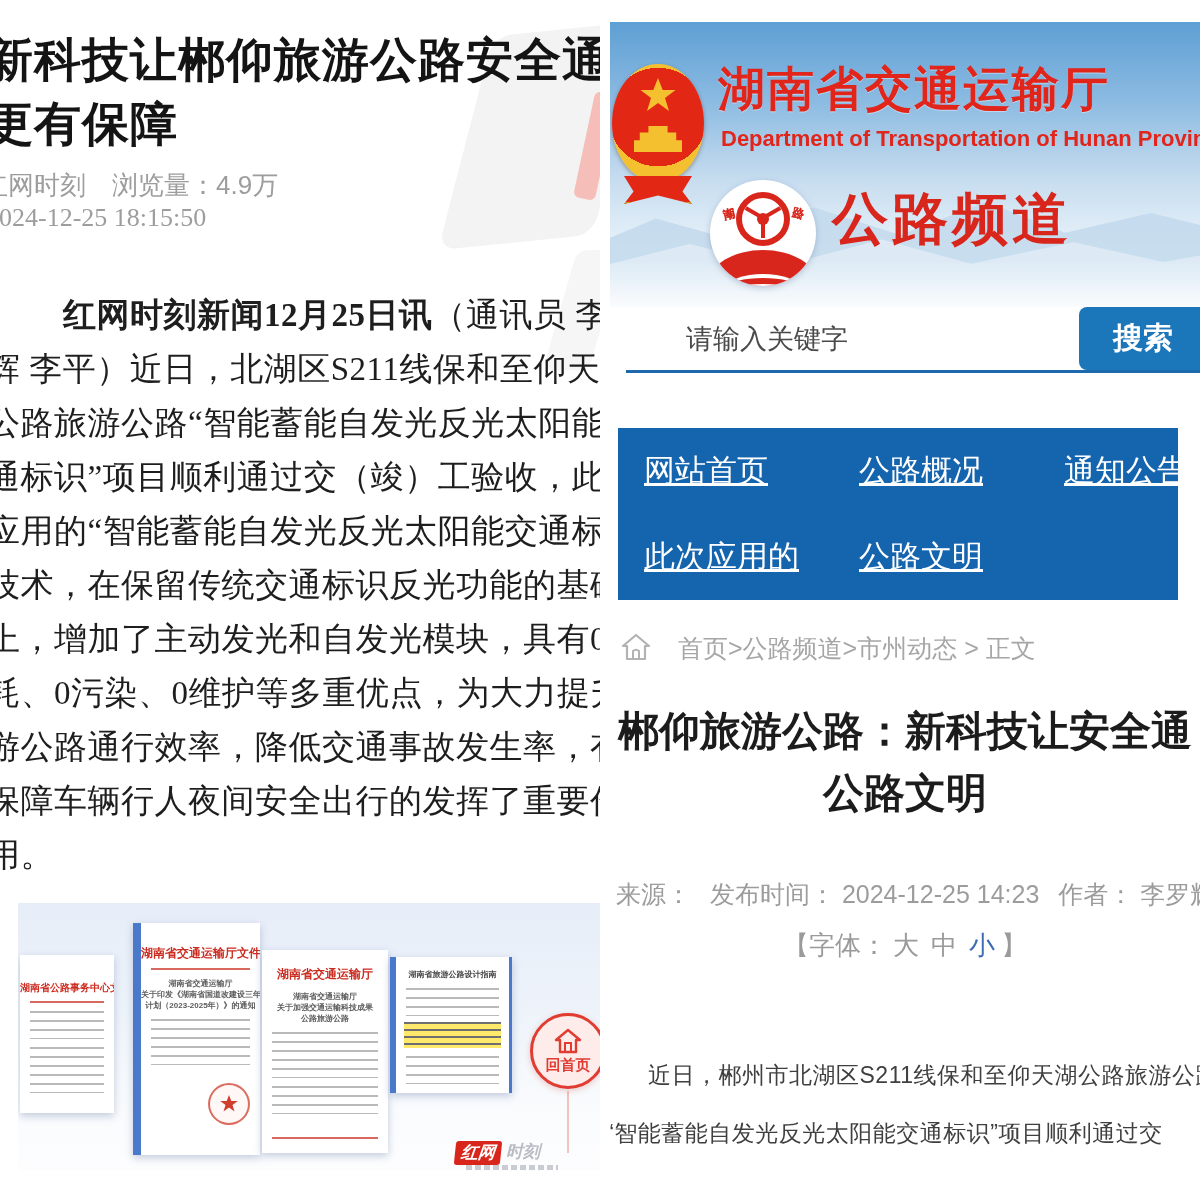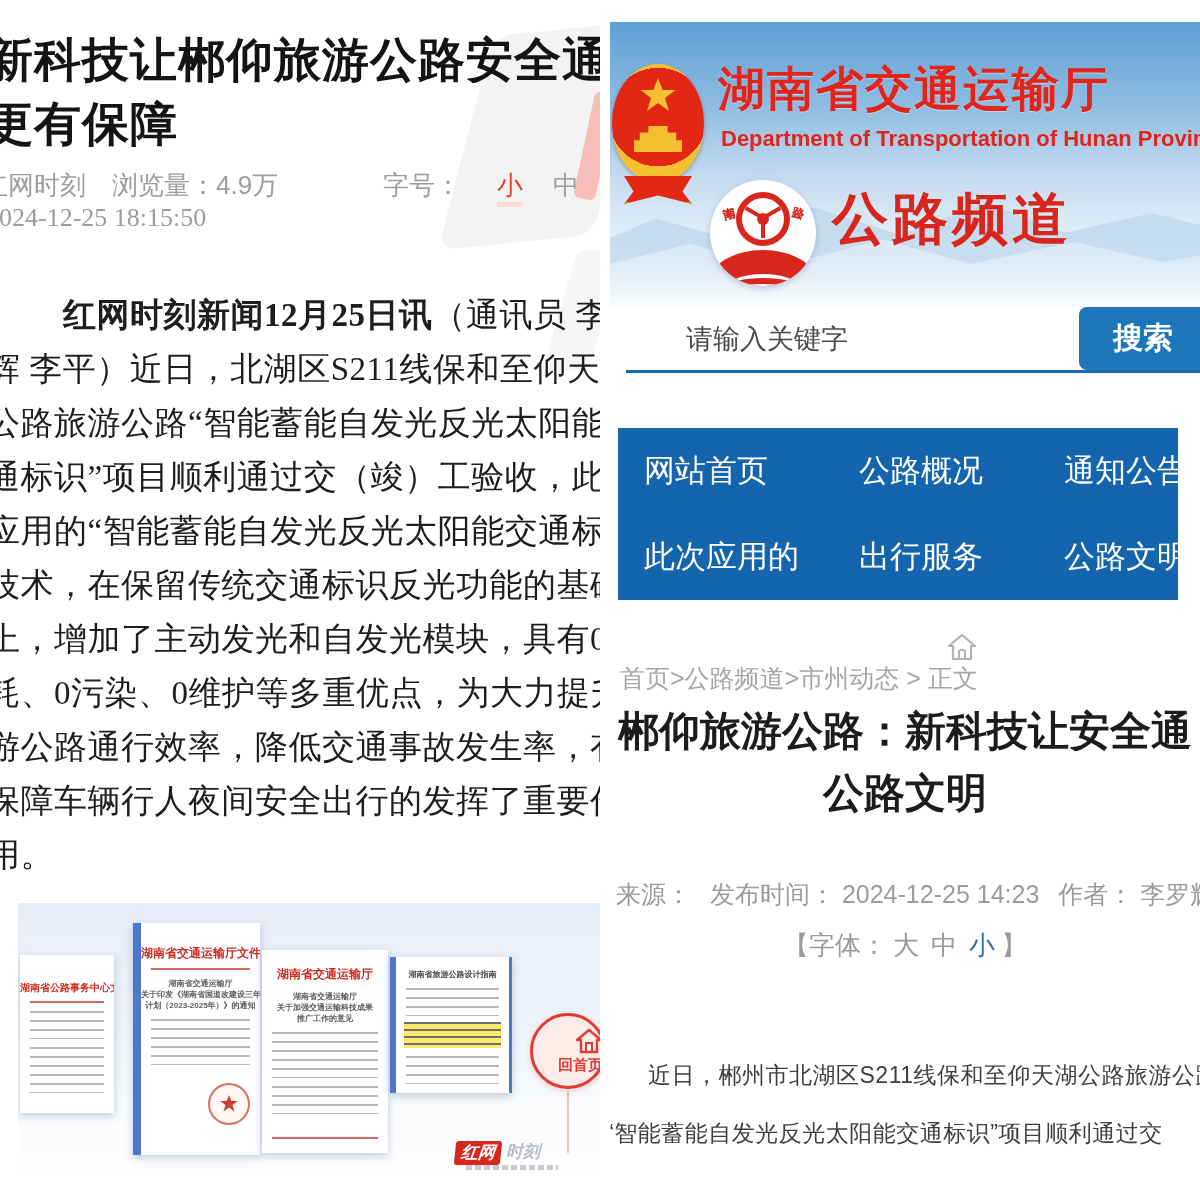--- a/index.html
+++ b/index.html
@@ -47,21 +47,21 @@
   .doc3{left:244px;top:47px;width:126px;height:203px;}
   .doc3 .dtitle{font-size:12px;margin-top:16px;text-decoration:underline;text-decoration-color:#d8695f;text-underline-offset:5px;}
   .doc3 .botrule{position:absolute;left:10px;right:10px;bottom:14px;height:2px;background:#d8695f;}
   .doc4{left:372px;top:54px;width:122px;height:136px;border-left:6px solid #4a78cb;border-right:3px solid #4a78cb;}
   .doc4 .dtitle{color:#444;font-size:8px;margin-top:12px;font-weight:bold;}
   .hl{margin:6px 8px 0 8px;height:26px;background:repeating-linear-gradient(180deg,#6f6f6f 0 2px,#ffe96a 2px 7px);}
   .seal{position:absolute;right:10px;bottom:30px;width:42px;height:42px;border:2px solid rgba(208,62,46,.75);
         border-radius:50%;display:flex;align-items:center;justify-content:center;background:rgba(255,235,232,.35);}
   .back-home{position:absolute;left:512px;top:110px;width:76px;height:76px;border-radius:50%;
              background:#fdecea;border:3px solid #e03c31;display:flex;flex-direction:column;
-             align-items:flex-end;justify-content:center;cursor:pointer;box-shadow:0 2px 6px rgba(200,60,50,.25);}
+             align-items:center;justify-content:center;cursor:pointer;box-shadow:0 2px 6px rgba(200,60,50,.25);}
   .back-home .bh-label{color:#e03c31;font-size:15px;font-weight:bold;margin-top:2px;white-space:nowrap;}
   .bh-line{position:absolute;left:549px;top:188px;width:2px;height:62px;background:#f3c3be;}
   .rednet-logo{position:absolute;left:437px;top:238px;display:flex;align-items:flex-start;}
   .rednet-logo .rbox{background:#d8261c;color:#fff;font:italic bold 17px/22px "Liberation Sans",sans-serif;
                      padding:1px 6px;border-radius:3px;transform:skewX(-6deg);}
   .rednet-logo .rtext{color:#b9bcc4;font:italic bold 17px/22px "Liberation Sans",sans-serif;margin-left:5px;
                       text-shadow:0 0 1px #fff;}
   .rednet-sub{position:absolute;left:448px;top:262px;width:92px;height:5px;
               background:repeating-linear-gradient(90deg,#c9ccd3 0 6px,transparent 6px 9px);}
 
@@ -118,24 +118,24 @@
   .search-input::placeholder{color:#4a4a4a;}
   .mag{position:absolute;left:16px;top:17px;}
   .search-btn{position:absolute;left:453px;top:0;width:128px;height:63px;background:#1c76ba;color:#fff;
               font-size:30px;font-weight:bold;border:none;border-radius:8px;cursor:pointer;
               font-family:"Liberation Sans",sans-serif;}
 
   
   .nav{position:absolute;left:8px;top:428px;width:560px;height:172px;background:#1564ae;
        display:grid;grid-template-columns:215px 205px 1fr;grid-template-rows:1fr 1fr;
        align-items:center;padding-left:26px;}
-  .nav .item{color:#fff;font-size:31px;white-space:nowrap;cursor:pointer;}
-
-  
-  .crumb{position:absolute;left:10px;top:632px;display:flex;align-items:flex-end;gap:0;cursor:pointer;flex-direction:column;}
+  .nav .item{color:#fff;font-size:31px;white-space:nowrap;cursor:pointer;text-decoration:underline;}
+
+  
+  .crumb{position:absolute;left:10px;top:632px;display:flex;align-items:flex-start;gap:26px;cursor:pointer;}
   .crumb .ctext{font-size:25px;color:#a6a6a6;white-space:nowrap;}
 
   
   .ra-title{position:absolute;left:0;top:700px;width:590px;text-align:center;
             font-weight:bold;font-size:41px;line-height:62px;color:#1c1c1c;}
   .ra-meta{position:absolute;left:0;top:878px;width:590px;text-align:center;font-size:25px;color:#9c9c9c;white-space:nowrap;}
   .ra-meta span{margin:0 6px;}
   .ra-font{position:absolute;left:0;top:928px;width:590px;text-align:center;font-size:26px;color:#9a9a9a;}
   .ra-font .f{margin:0 6px;cursor:pointer;}
   .ra-font .f.sel{color:#3c6cb4;}
@@ -154,23 +154,20 @@
   <div class="lp-wm-red"></div>
 
   <h1 class="lp-title">
     <span>新科技让郴仰旅游公路安全通行</span>
     <span class="t2">更有保障</span>
   </h1>
 
   <div class="lp-meta">
     <span class="lp-source">红网时刻</span>
     <span class="lp-views">浏览量：4.9万</span>
-    <span class="lp-fontsize">
-      <span>字号：</span><span class="fs-small">小</span><span class="fs-mid">中</span>
-    </span>
   </div>
   <div class="lp-date">2024-12-25 18:15:50</div>
 
   <div class="lp-body">
     <div class="ln first"><span class="lead">红网时刻新闻12月25日讯</span><span>（通讯员 李罗</span></div>
     <div class="ln">辉 李平）近日，北湖区S211线保和至仰天湖</div>
     <div class="ln">公路旅游公路“智能蓄能自发光反光太阳能交</div>
     <div class="ln">通标识”项目顺利通过交（竣）工验收，此次</div>
     <div class="ln">应用的“智能蓄能自发光反光太阳能交通标识”</div>
     <div class="ln">技术，在保留传统交通标识反光功能的基础</div>
@@ -198,21 +195,21 @@
       <div class="seal">
         <svg width="20" height="20" viewBox="0 0 20 20">
           <polygon points="10,1 12.3,7 18.8,7 13.5,11 15.5,17.5 10,13.6 4.5,17.5 6.5,11 1.2,7 7.7,7" fill="#d03e2e"></polygon>
         </svg>
       </div>
     </div>
     <div class="doc doc3">
       <span class="dtitle">湖南省交通运输厅</span>
       <span class="subline" style="font-size:8px;margin-top:8px">湖南省交通运输厅</span>
       <span class="subline" style="font-size:8px">关于加强交通运输科技成果</span>
-      <span class="subline" style="font-size:8px">推广工作的意见</span>
+      <span class="subline" style="font-size:8px">公路旅游公路</span>
       <div class="fakep"></div>
       <div class="fakep short"></div>
       <div class="botrule"></div>
     </div>
     <div class="doc doc4">
       <span class="dtitle">湖南省旅游公路设计指南</span>
       <div class="fakep short"></div>
       <div class="hl"></div>
       <div class="fakep short"></div>
     </div>
@@ -276,21 +273,20 @@
     </svg>
     <input class="search-input" type="text" placeholder="请输入关键字" style="">
     <button class="search-btn">搜索</button>
   </div>
 
   <nav class="nav">
     <span class="item">网站首页</span>
     <span class="item">公路概况</span>
     <span class="item">通知公告</span>
     <span class="item">此次应用的</span>
-    <span class="item">出行服务</span>
     <span class="item">公路文明</span>
   </nav>
 
   <div class="crumb">
     <svg width="32" height="30" viewBox="0 0 32 30">
       <path d="M16 3 L29 14 L25 14 L25 27 L7 27 L7 14 L3 14 Z" fill="none" stroke="#b3b3b3" stroke-width="2.2" stroke-linejoin="round"></path>
       <path d="M13 27 L13 19 Q16 16.5 19 19 L19 27" fill="none" stroke="#b3b3b3" stroke-width="2"></path>
     </svg>
     <span class="ctext">首页&gt;公路频道&gt;市州动态 &gt; 正文</span>
   </div>

